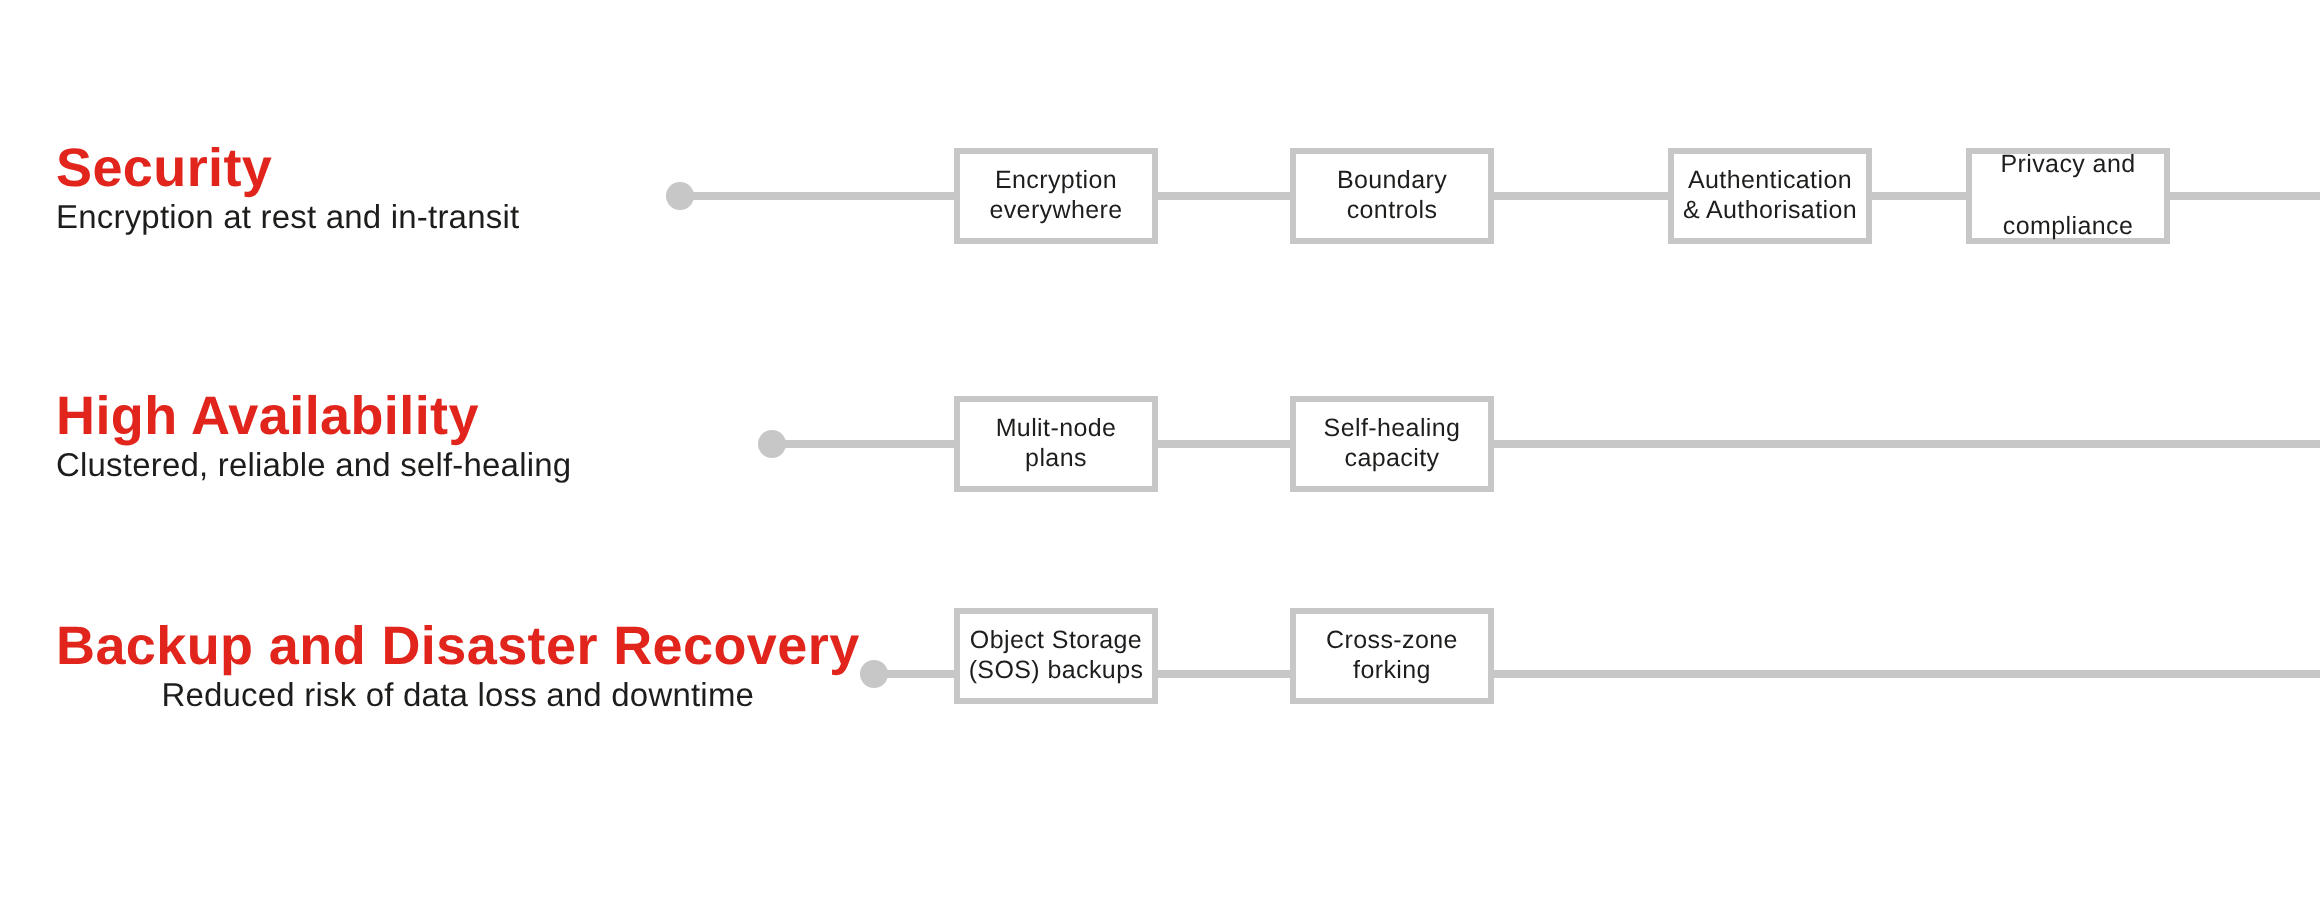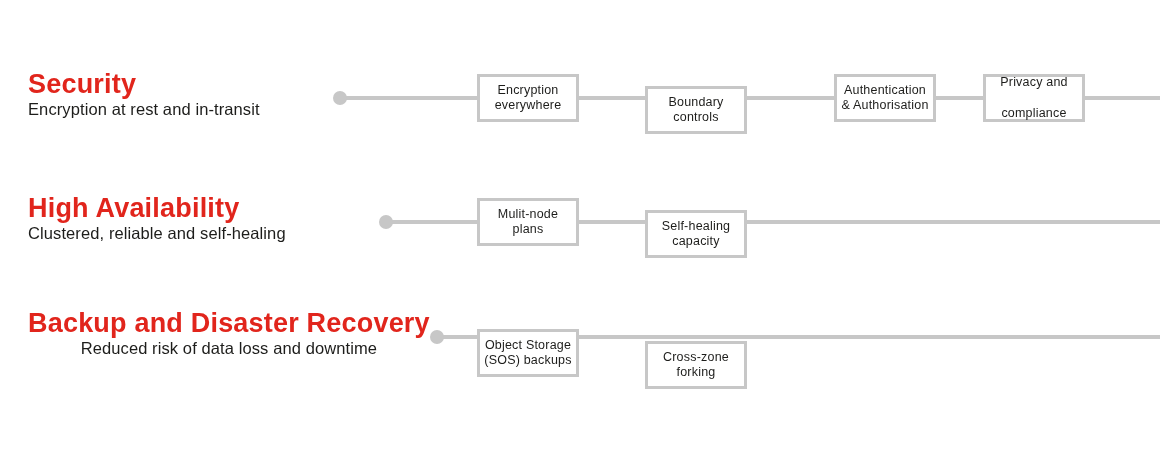--- a/index.html
+++ b/index.html
@@ -72,24 +72,24 @@
   .row1 .node{top:74px;}
   
   .row2 .label{top:195px;}
   .row2 .line{top:220px;left:386px;width:774px;}
   .row2 .dot{left:379px;top:215px;}
   .row2 .node{top:198px;}
   
   .row3 .label{top:310px;}
   .row3 .line{top:335px;left:437px;width:723px;}
   .row3 .dot{left:430px;top:330px;}
-  .row3 .node{top:329px;}
+  .row3 .node{top:304px;}
   
   .c1{left:477px;}
-  .c2{left:645px;margin-top:12px;}
+  .c2{left:645px;}
   .c3{left:834px;}
   .c4{left:983px;gap:16px;}
 </style>
 </head>
 <body>
 
 <div class="canvas">
 
   <section class="row row1">
     <div class="label">

